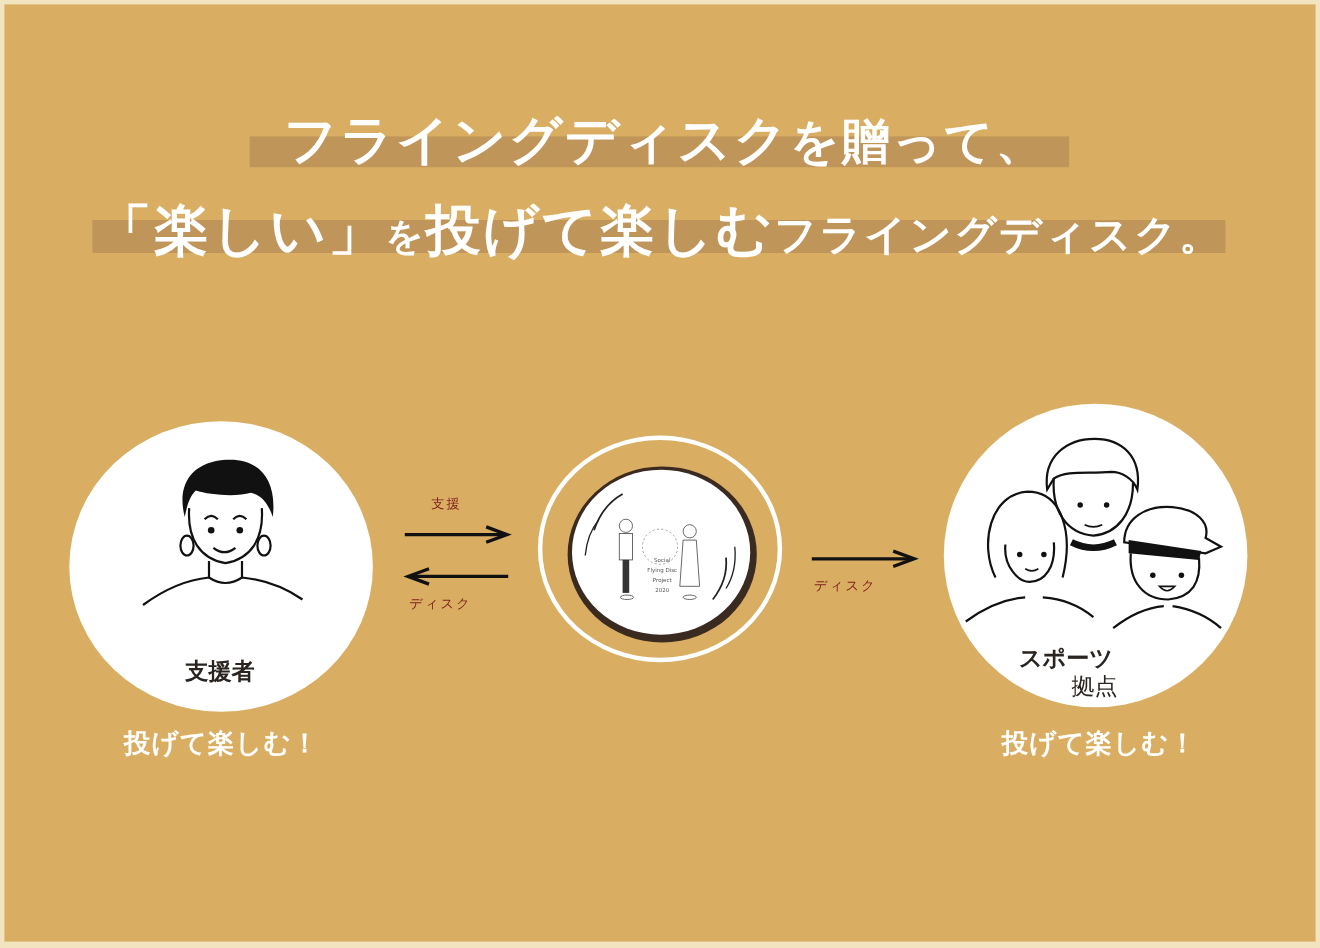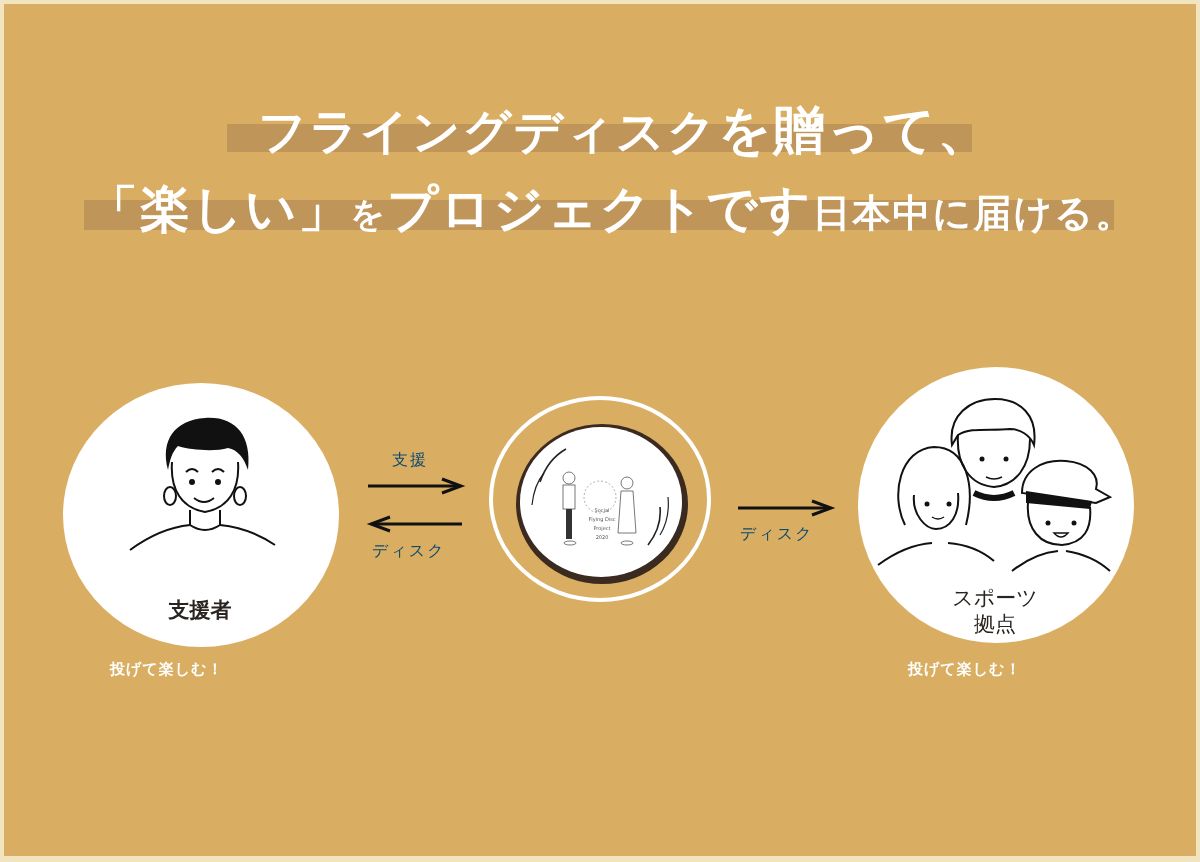--- a/index.html
+++ b/index.html
@@ -14,57 +14,57 @@
       background: #d9ae62;
     }
     .hl {
       position: absolute; background: #bf9559;
     }
     .title-line {
       position: absolute; color: #ffffff; font-weight: bold; white-space: nowrap;
       letter-spacing: 2px;
     }
     .t1 { left: 258px; top: 96px; font-size: 48px; }
-    .t1 .small { font-size: 52px; }
+    .t1 .small { font-size: 44px; }
     .t2 { left: 88px; top: 176px; font-size: 50px; }
     .t2 .small { font-size: 38px; }
     .t2 .smaller { font-size: 34px; }
     .circle {
       position: absolute; border-radius: 50%; background: #ffffff;
     }
     .caption {
       position: absolute; color: #2a2420; font-size: 21px; text-align: center;
       white-space: nowrap;
     }
     .subcap {
-      position: absolute; color: #ffffff; font-size: 15px; font-weight: bold;
-      white-space: nowrap; text-align: left; letter-spacing: 1px;
+      position: absolute; color: #ffffff; font-size: 24px; font-weight: bold;
+      white-space: nowrap; text-align: right; letter-spacing: 1px;
     }
     .arrow-label {
-      position: absolute; color: #0c4a6e; font-size: 16px; white-space: nowrap; letter-spacing: 2px;
+      position: absolute; color: #7f1d1d; font-size: 12px; white-space: nowrap; letter-spacing: 2px;
     }
     svg { position: absolute; overflow: visible; }
     .disc-text {
       position: absolute; font-size: 5px; color: #555; text-align: center; line-height: 9px;
       width: 60px;
     }
   </style>
 </head>
 <body>
 
 <div class="panel"></div>
 
 <div class="hl" style="left:227px; top:124px; width:745px; height:28px;"></div>
 <div class="hl" style="left:84px; top:200px; width:1030px; height:30px;"></div>
 
 <div class="title-line t1">
   <span>フライングディスク</span><span class="small">を贈って、</span>
 </div>
 <div class="title-line t2">
-  <span>「楽しい」</span><span class="smaller">を</span><span>プロジェクトです</span><span class="small">日本中に届ける。</span>
+  <span>「楽しい」</span><span class="smaller">を</span><span>投げて楽しむ</span><span class="small">フライングディスク。</span>
 </div>
 
 <div class="circle" style="left:63px; top:383px; width:276px; height:264px;"></div>
 <svg style="left:120px; top:400px;" width="170" height="160" viewBox="0 0 170 160">
 
   <path d="M48 70 C40 40 55 20 85 18 C115 16 132 35 128 70 C124 58 118 50 108 48 C95 52 70 50 58 46 C52 52 50 60 48 70 Z" fill="#111"></path>
 
   <path d="M52 62 C50 90 62 108 85 112 C108 108 120 90 118 62" fill="none" stroke="#111" stroke-width="2"></path>
   <ellipse cx="50" cy="96" rx="6" ry="9" fill="none" stroke="#111" stroke-width="2"></ellipse>
   <ellipse cx="120" cy="96" rx="6" ry="9" fill="none" stroke="#111" stroke-width="2"></ellipse>
@@ -144,15 +144,15 @@
 
   <path d="M152 108 C152 86 172 74 196 76 C218 78 230 90 226 104 L240 112 L226 118 Z" fill="none" stroke="#111" stroke-width="2"></path>
   <path d="M156 106 L222 116 L220 124 L156 118 Z" fill="#111"></path>
   <path d="M158 118 C156 144 170 160 192 160 C214 158 222 144 220 122" fill="none" stroke="#111" stroke-width="2"></path>
   <circle cx="178" cy="138" r="2.5" fill="#111"></circle>
   <circle cx="204" cy="138" r="2.5" fill="#111"></circle>
   <path d="M184 148 Q191 156 198 148 Z" fill="none" stroke="#111" stroke-width="1.5"></path>
   <path d="M142 186 Q165 168 188 166" fill="none" stroke="#111" stroke-width="2"></path>
   <path d="M196 166 Q222 170 240 186" fill="none" stroke="#111" stroke-width="2"></path>
 </svg>
-<div class="caption" style="left:930px; top:584px; width:130px;">スポーツ</div>
+<div class="caption" style="left:904px; top:584px; width:130px;font-weight:bold;">スポーツ</div>
 <div class="caption" style="left:930px; top:610px; width:130px;font-family:Liberation Mono, monospace;">拠点</div>
 <div class="subcap" style="left:908px; top:660px; width:180px;">投げて楽しむ！</div>
 
 </body></html>

